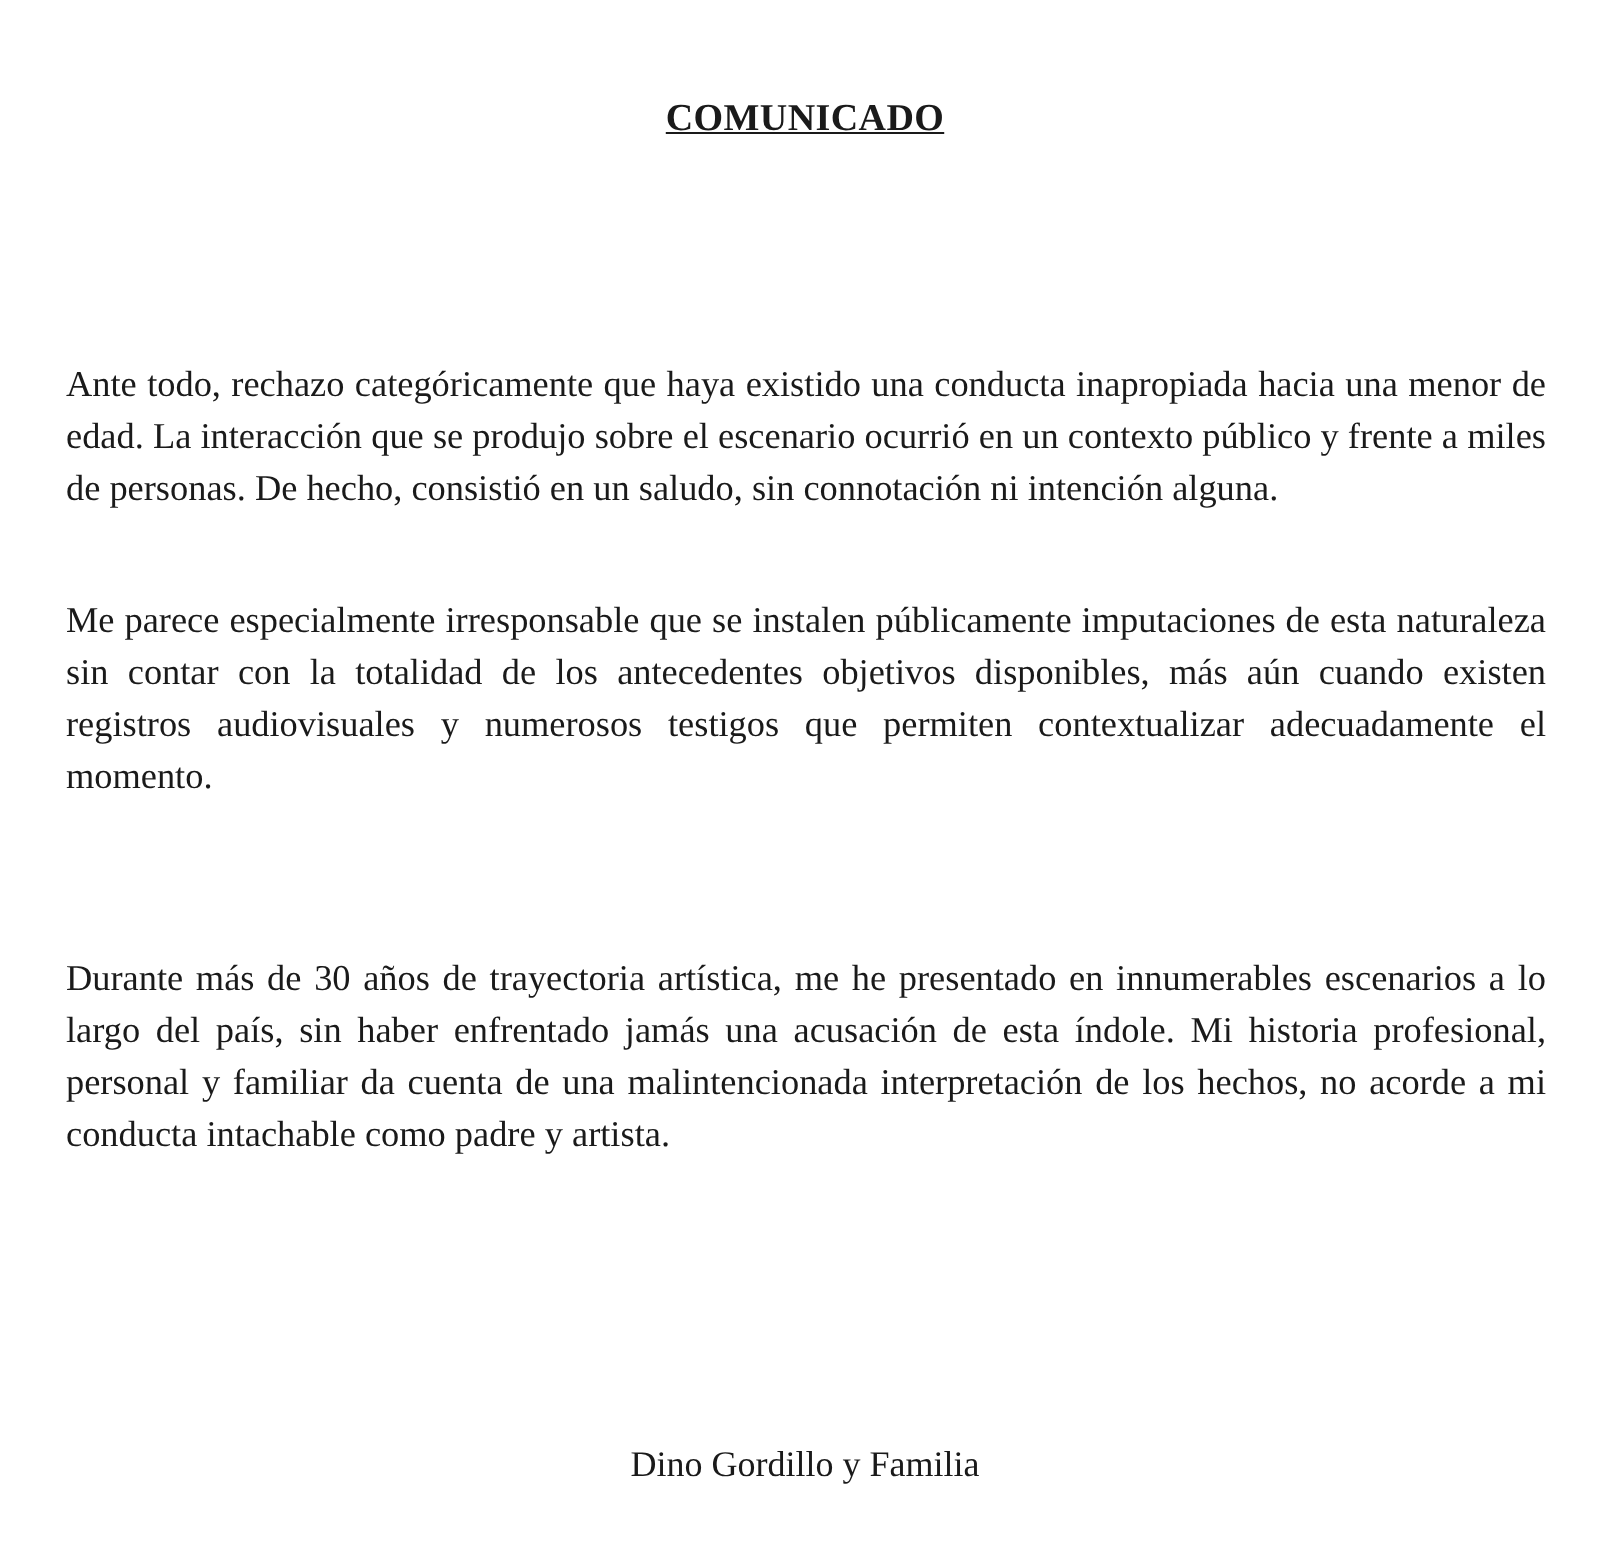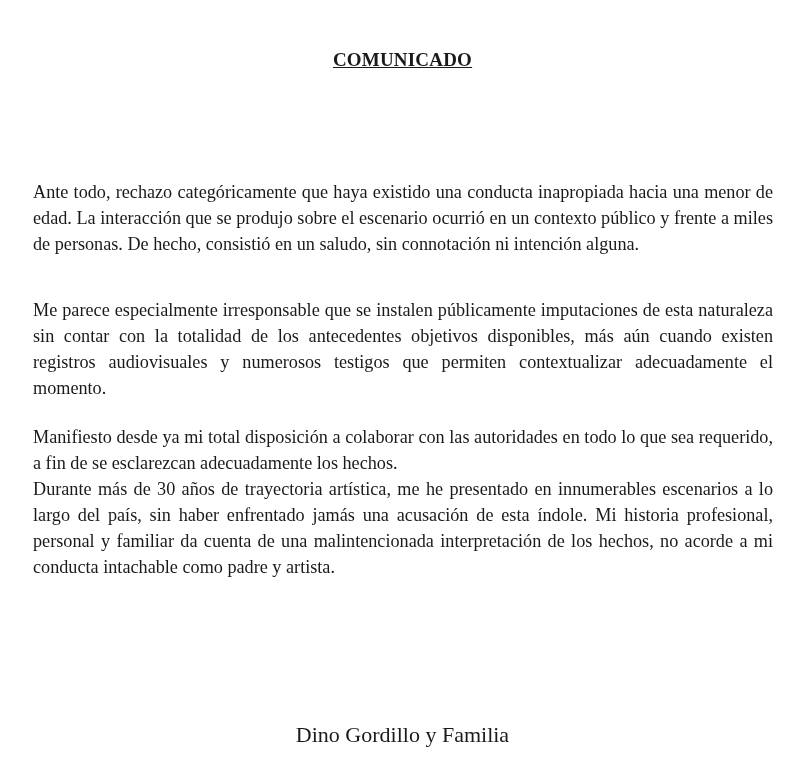--- a/index.html
+++ b/index.html
@@ -12,28 +12,27 @@
       position: absolute; top: 49px; left: 0; width: 805px; text-align: center;
       font-weight: bold; font-size: 19px; text-decoration: underline; letter-spacing: 0.2px;
     }
     .para { position: absolute; left: 33px; width: 740px; margin: 0; text-align: justify; font-size: 18.2px; line-height: 26px; text-align-last: left; }
     .p1 { top: 97px; }
     .p2 { top: 179px; }
     .p3 { top: 297px; }
     .p4 { top: 424px; }
     .p5 { top: 476px; }
     .signature {
-      position: absolute; top: 722px; left: 0; width: 805px; text-align: center; font-size: 22px;
+      position: absolute; top: 722px; left: 0; width: 805px; text-align: center; font-size: 18px;
     }
   </style>
 </head>
 <body>
 
 <div class="page">
   <div class="title">COMUNICADO</div>
 
   <p class="para p3">Me parece especialmente irresponsable que se instalen públicamente imputaciones de esta naturaleza sin contar con la totalidad de los antecedentes objetivos disponibles, más aún cuando existen registros audiovisuales y numerosos testigos que permiten contextualizar adecuadamente el momento.</p>
   <p class="para p2">Ante todo, rechazo categóricamente que haya existido una conducta inapropiada hacia una menor de edad. La interacción que se produjo sobre el escenario ocurrió en un contexto público y frente a miles de personas. De hecho, consistió en un saludo, sin connotación ni intención alguna.</p>
-  <p class="para p4">Manifiesto desde ya mi total disposición a colaborar con las autoridades en todo lo que sea requerido, a fin de se esclarezcan adecuadamente los hechos.</p>
   <p class="para p5">Durante más de 30 años de trayectoria artística, me he presentado en innumerables escenarios a lo largo del país, sin haber enfrentado jamás una acusación de esta índole. Mi historia profesional, personal y familiar da cuenta de una malintencionada interpretación de los hechos, no acorde a mi conducta intachable como padre y artista.</p>
 
   <div class="signature">Dino Gordillo y Familia</div>
 </div>
 
 </body></html>

